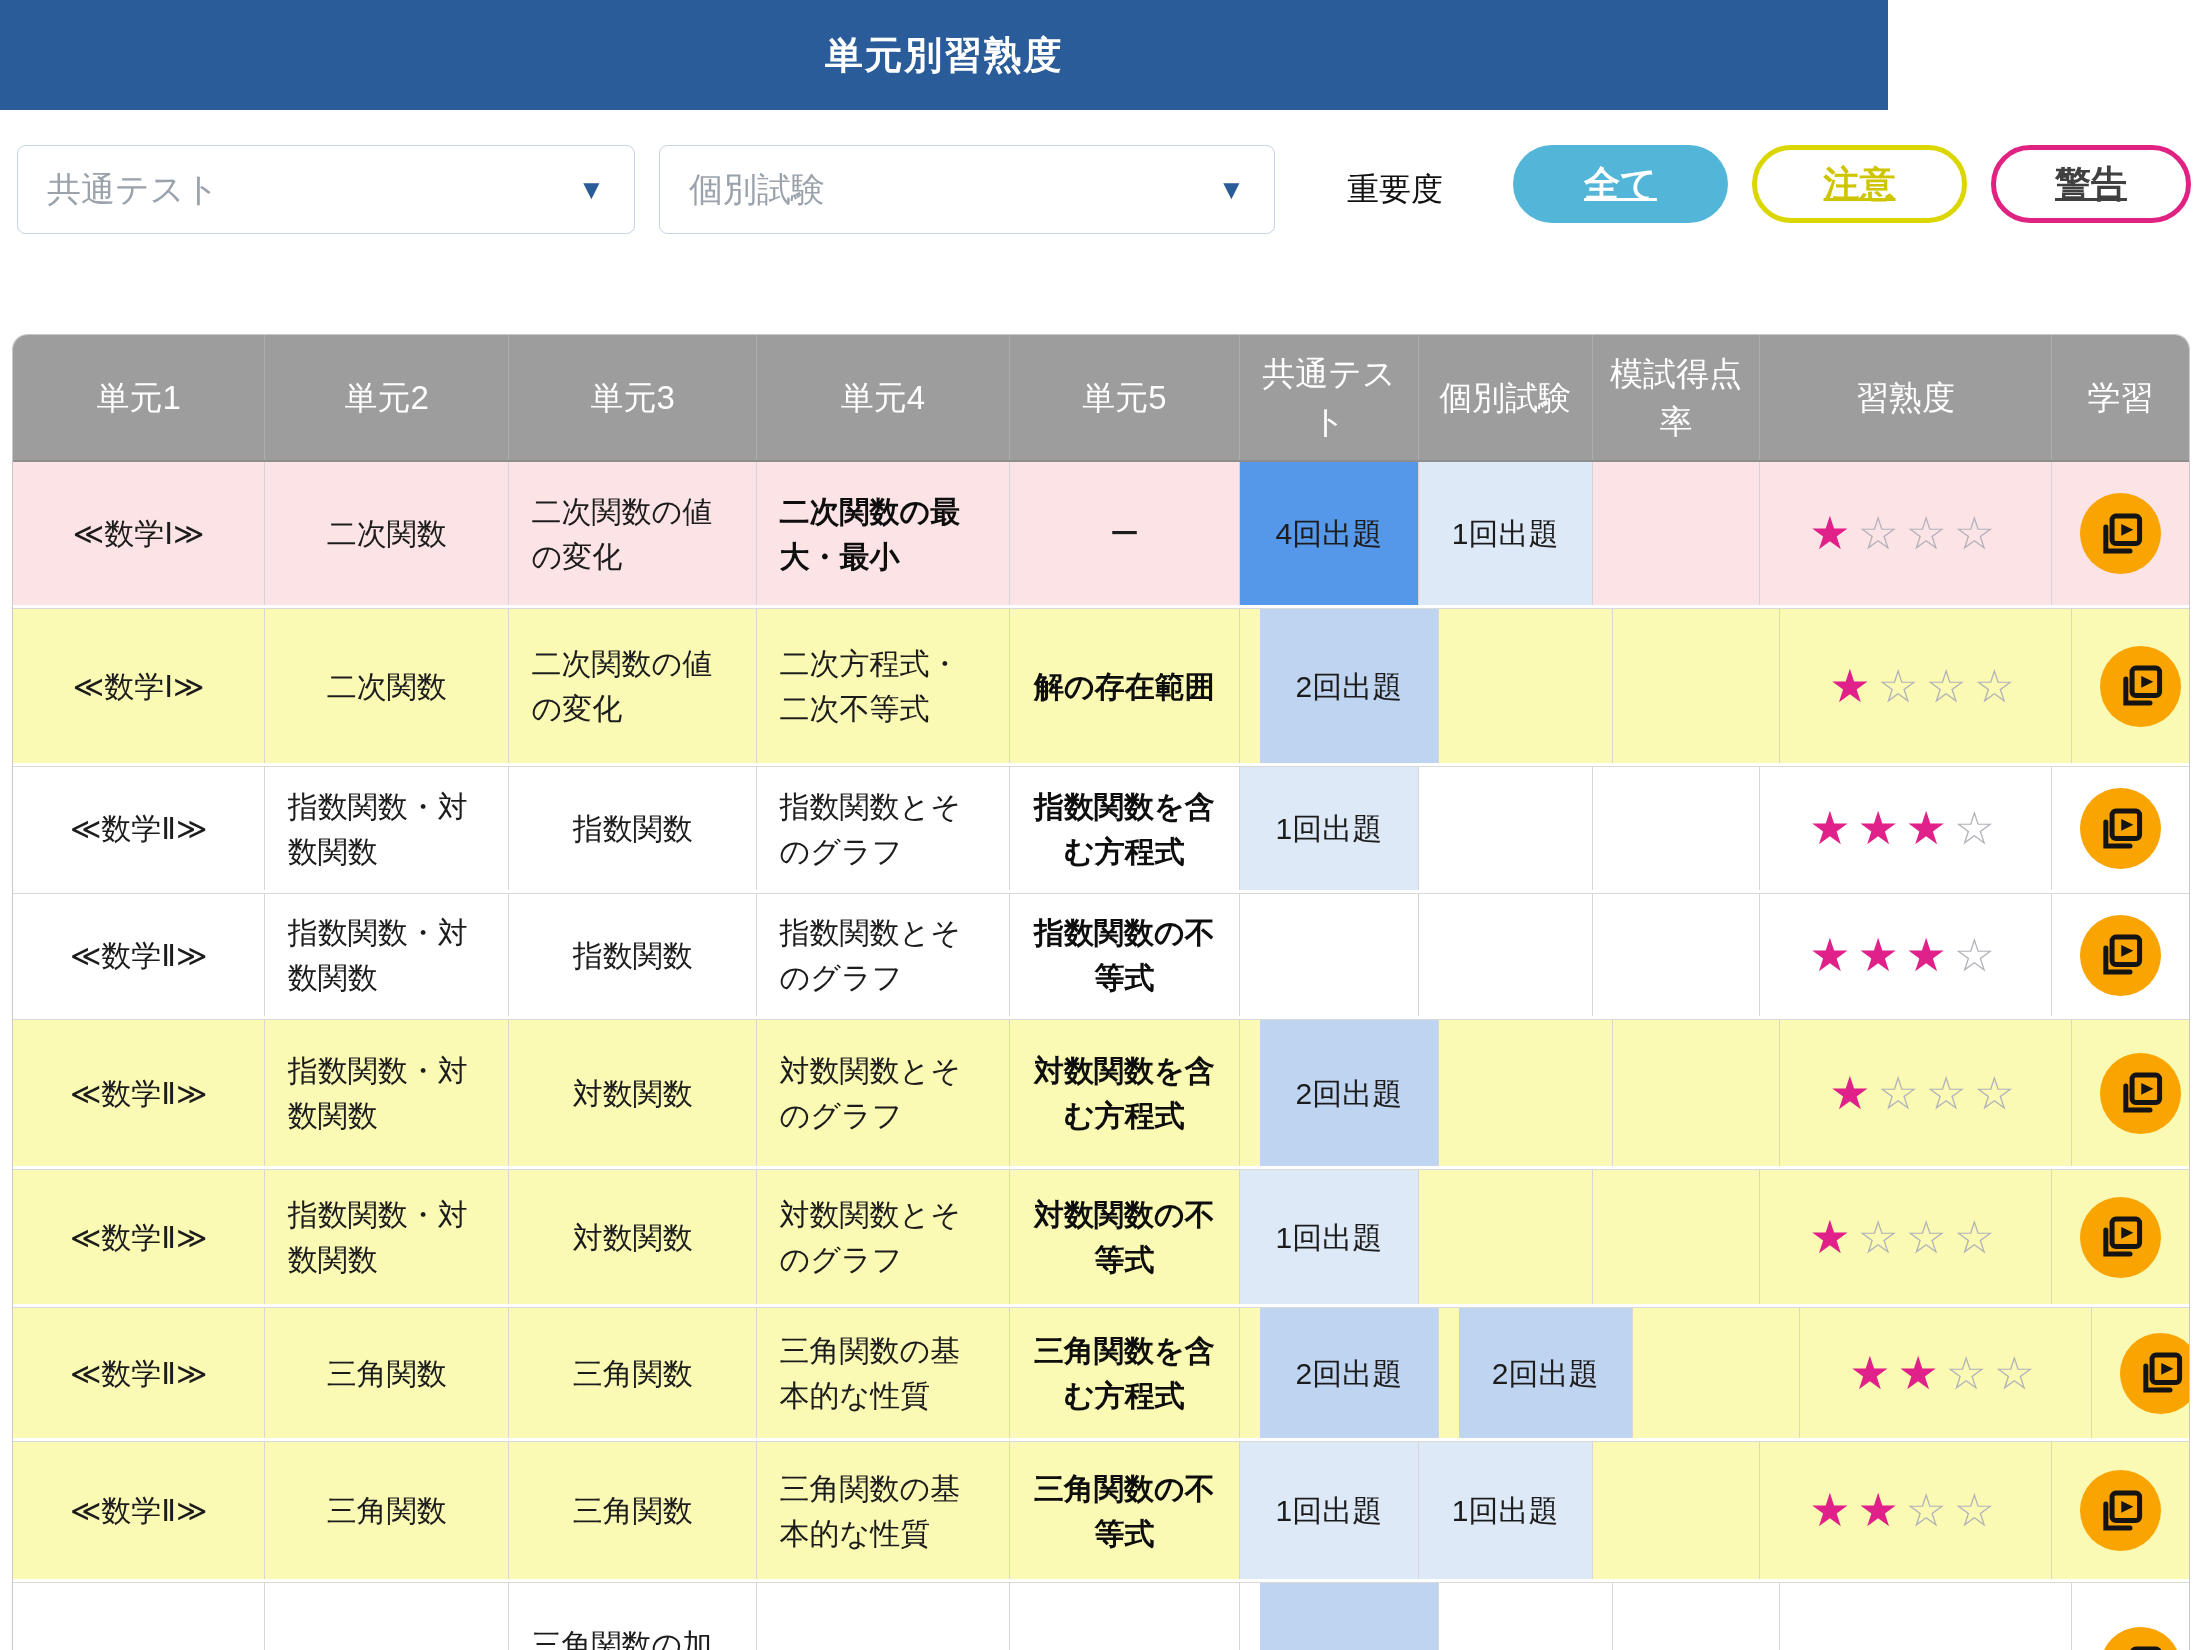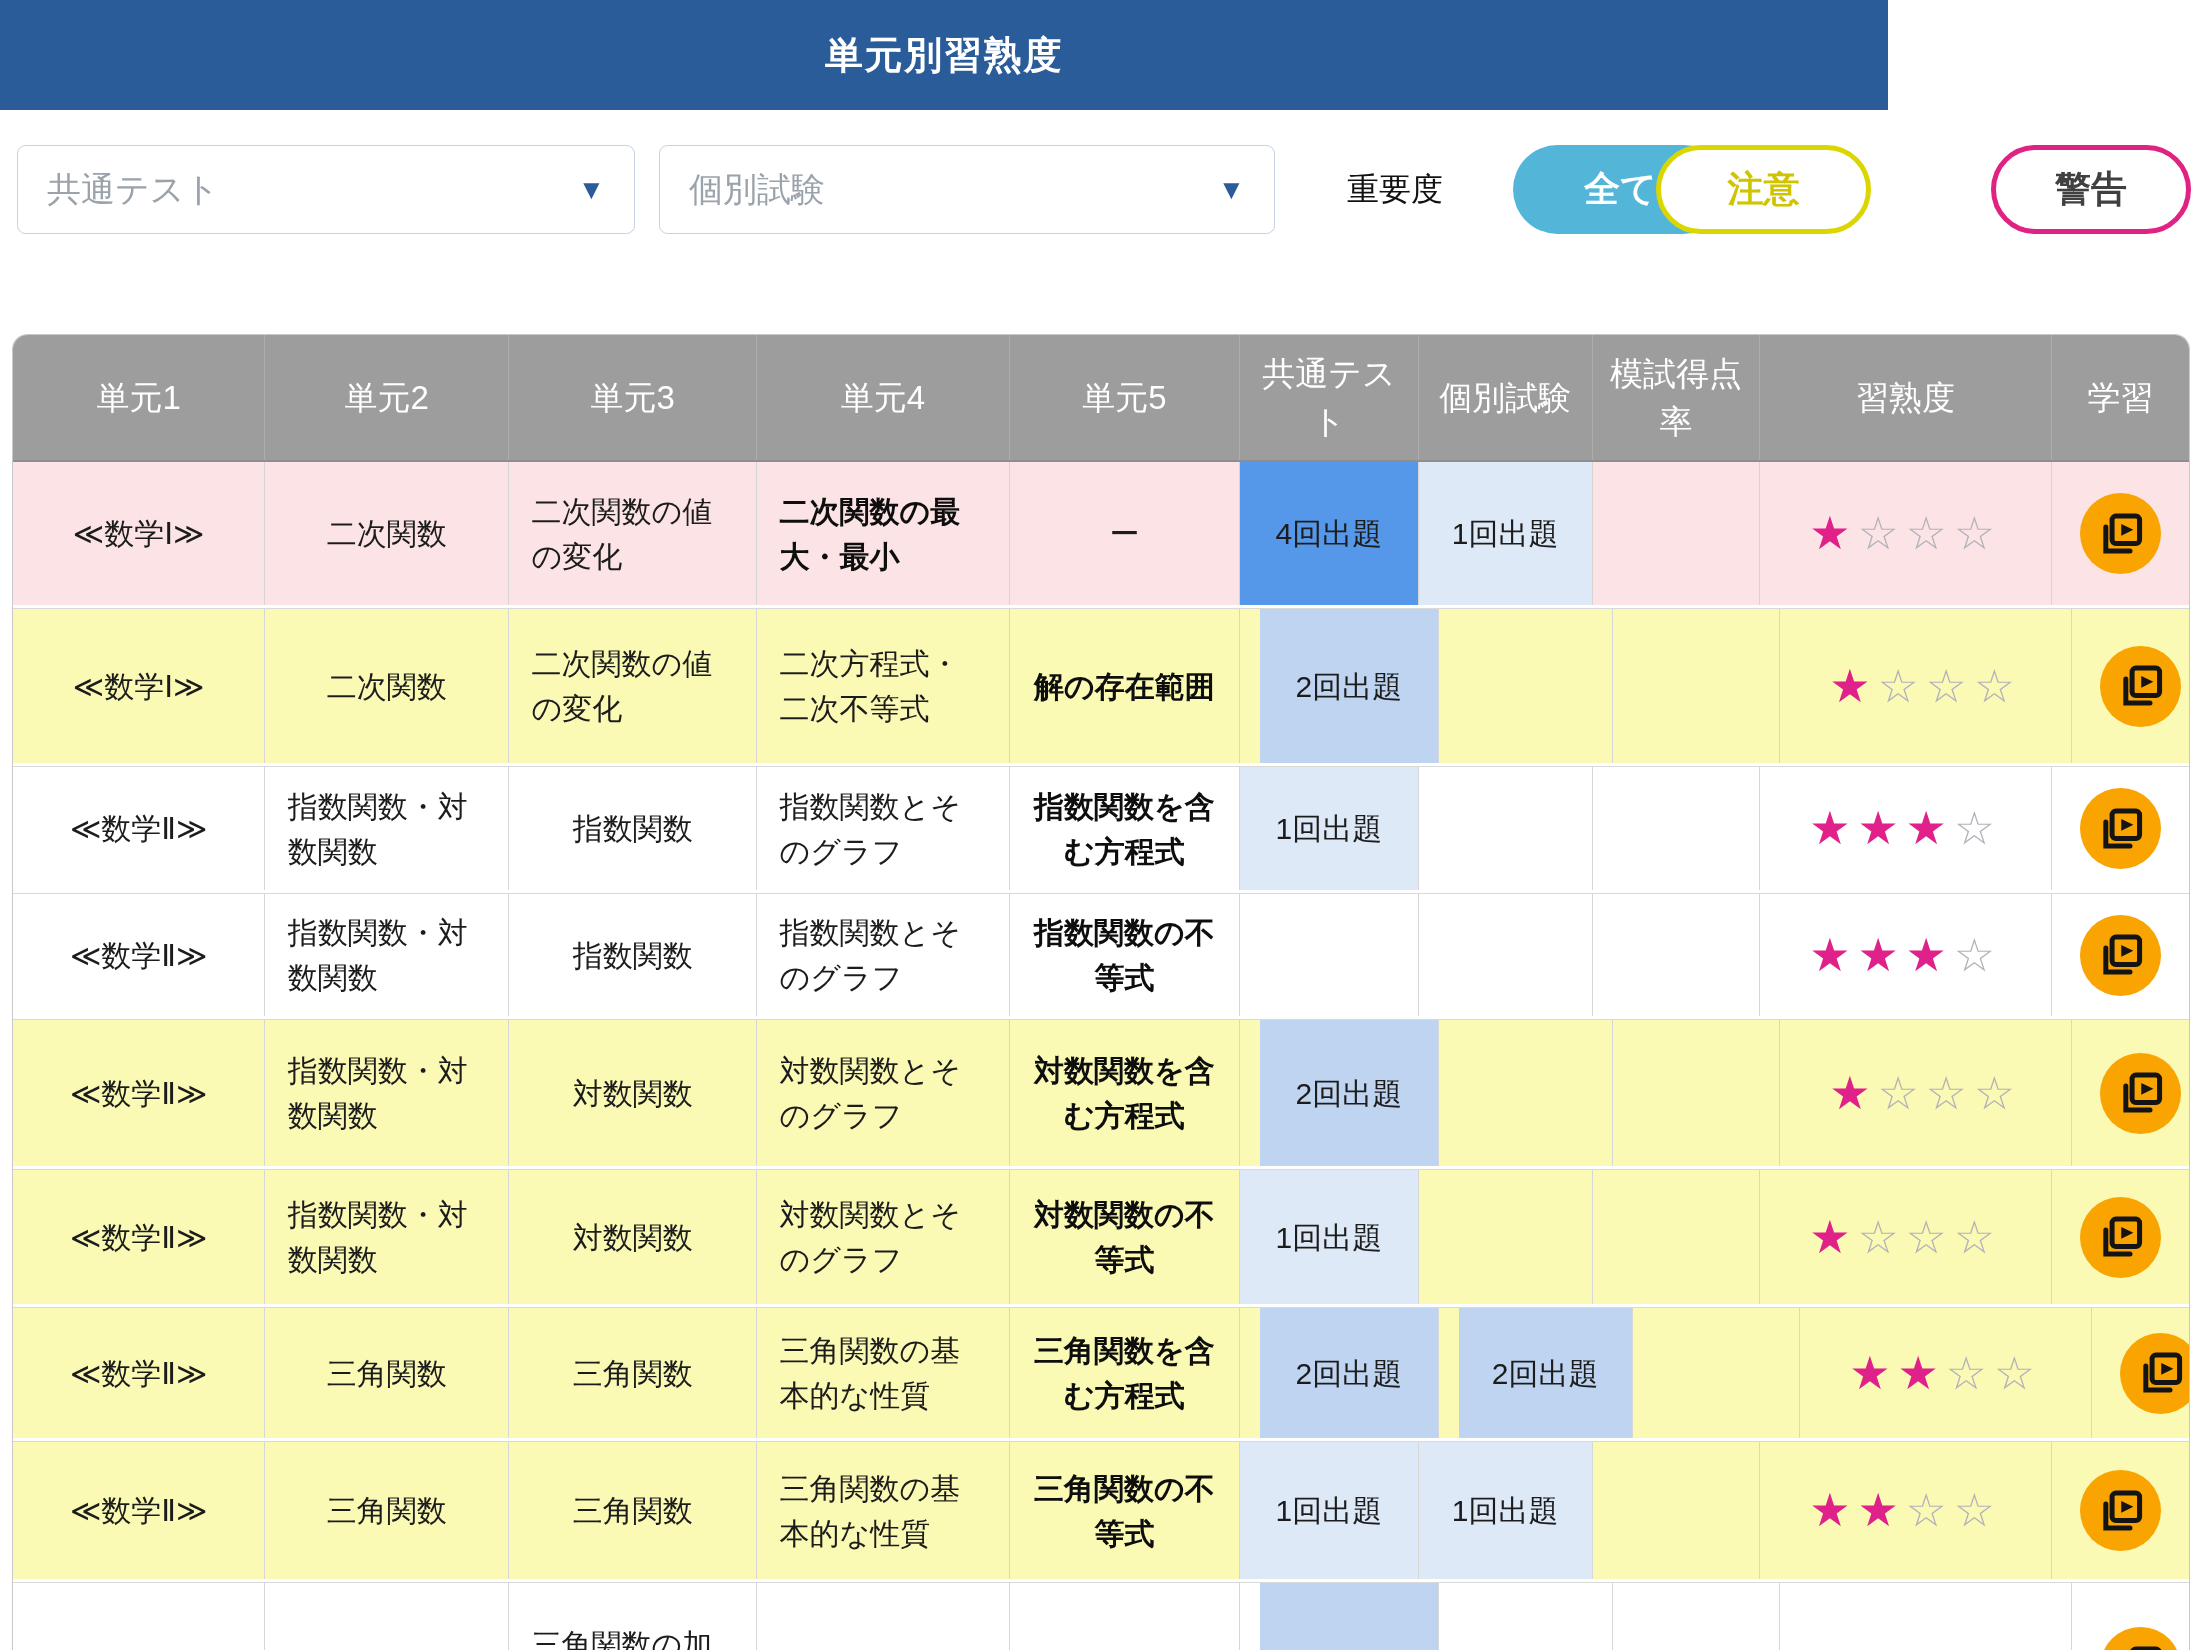--- a/index.html
+++ b/index.html
@@ -10,23 +10,23 @@
   .topbar h1{margin:0;color:#ffffff;font-size:38px;font-weight:700;letter-spacing:1.7px;}
 
   
   .controls{position:absolute;top:145px;left:0;width:2203px;height:89px;}
   .select{position:absolute;top:0;height:89px;background:#fff;border:1.7px solid #c4d2e2;border-radius:8.6px;display:flex;align-items:center;padding:0 29px;box-sizing:border-box;cursor:pointer;}
   .select .ph{flex:1;color:#9aa2ab;font-size:34px;}
   .select .arrow{color:#2a5c99;font-size:27.5px;}
   .sel-common{left:17px;width:618px;}
   .sel-individual{left:659px;width:616px;}
   .imp-label{position:absolute;left:1347px;top:50%;transform:translateY(-50%);font-size:32px;color:#111;font-weight:500;}
-  .pill{position:absolute;top:0;height:89px;border-radius:45px;font-size:36px;font-weight:700;display:flex;align-items:center;justify-content:center;cursor:pointer;box-sizing:border-box;font-family:inherit;background:#fff;border:none;}
+  .pill{position:absolute;top:0;height:78px;border-radius:45px;font-size:36px;font-weight:700;display:flex;align-items:center;justify-content:center;cursor:pointer;box-sizing:border-box;font-family:inherit;background:#fff;border:none;text-decoration:underline;}
   .pill-all{left:1513px;width:215px;background:#53b6d8;color:#ffffff;}
-  .pill-caution{left:1656px;width:215px;border:5.2px solid #dcd600;color:#cfc400;}
+  .pill-caution{left:1752px;width:215px;border:5.2px solid #dcd600;color:#cfc400;}
   .pill-warning{left:1991px;width:200px;border:5.2px solid #e02383;color:#404040;}
 
   
   .table{position:absolute;top:334px;left:12px;width:2178px;height:1644px;border:1.7px solid #c9c9c9;border-bottom:none;border-radius:15.5px 15.5px 0 0;overflow:hidden;box-sizing:border-box;background:#fff;}
   .thead{display:flex;height:127px;background:#9d9d9d;border-bottom:2.6px solid #8e8e8e;box-sizing:border-box;}
   .th{display:flex;align-items:center;justify-content:center;color:#ffffff;font-size:33px;line-height:1.45;text-align:center;border-right:1.7px solid #aeaeae;box-sizing:border-box;padding:0 13.8px;}
   .th:last-child{border-right:none;}
 
   .c0{flex:0 0 11.6%;} .c1{flex:0 0 11.2%;} .c2{flex:0 0 11.4%;} .c3{flex:0 0 11.6%;}
   .c4{flex:0 0 10.6%;} .c5{flex:0 0 8.2%;}  .c6{flex:0 0 8.0%;}  .c7{flex:0 0 7.7%;}

